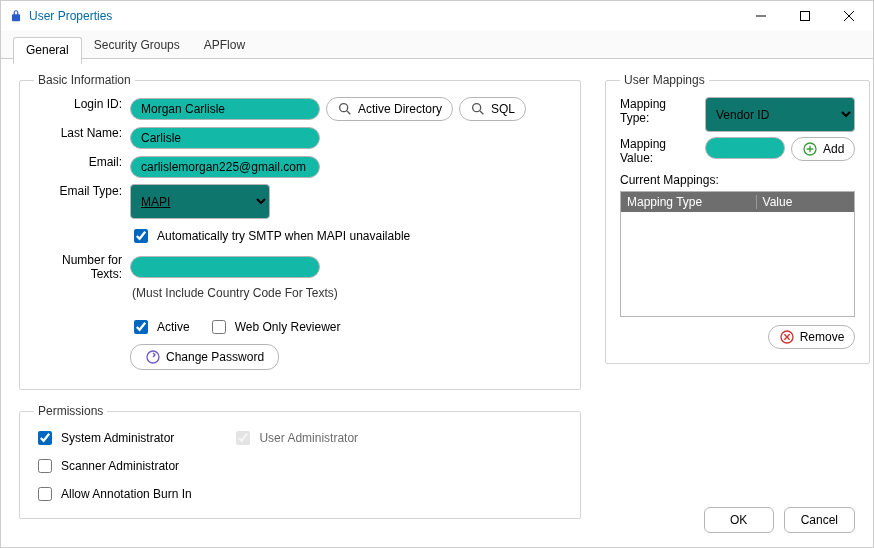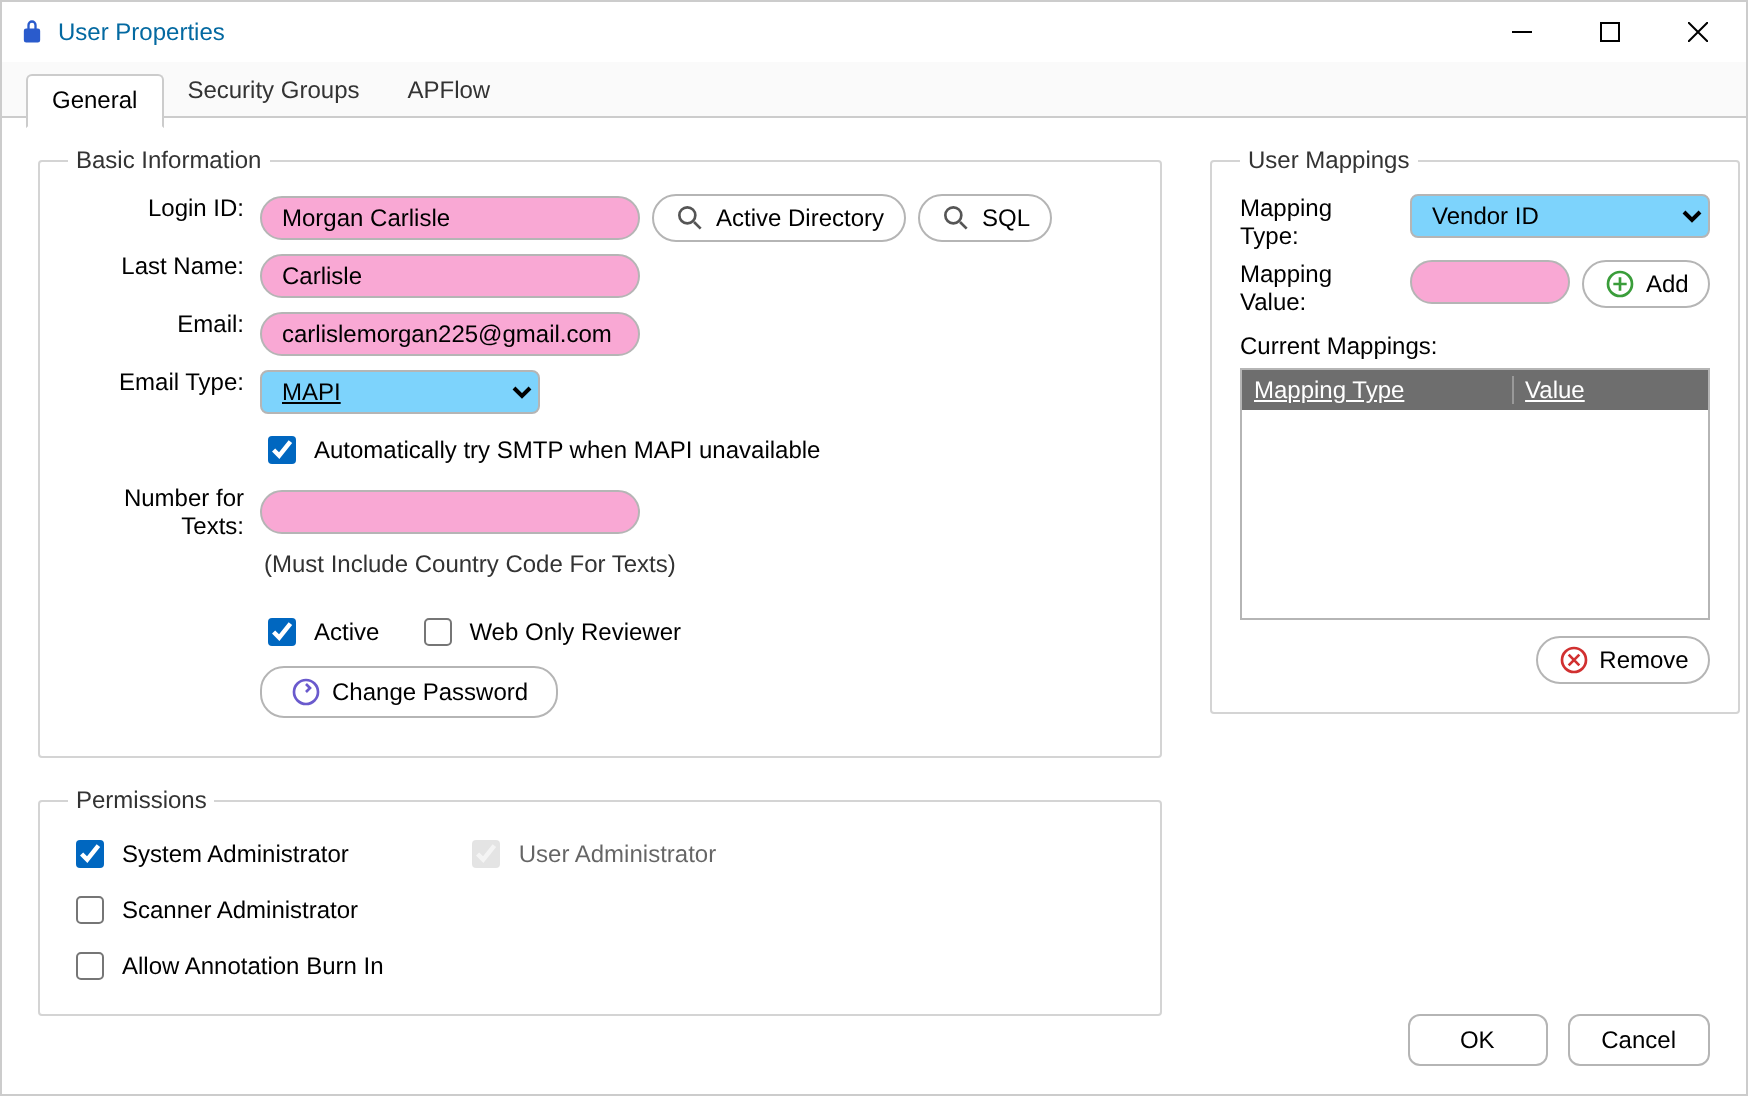--- a/index.html
+++ b/index.html
@@ -21,34 +21,34 @@
   .leftcol { flex:1.15; }
   .rightcol { width:250px; }
 
   fieldset { border:1px solid #d4d4d4; border-radius:2px; padding:10px 14px 14px 14px; margin:0 0 14px 0; }
   legend { padding:0 4px; color:#333; }
 
   .row { display:flex; margin-bottom:5px; min-height:24px; }
   .lbl { width:96px; text-align:right; padding-right:8px; color:#000; }
   .lbl.um { width:85px; text-align:left; }
   .controls { display:flex; align-items:center; gap:6px; flex:1; }
-  input[type=text] { height:22px; border:1px solid #b5b5b5; border-radius:11px; padding:0 10px; width:190px; background:#f9a8d4; }
+  input[type=text] { height:22px; border:1px solid #b5b5b5; border-radius:11px; padding:0 10px; width:190px; background:#14b8a6; }
   input[type=text].short { width:190px; }
-  select { height:22px; border:1px solid #b5b5b5; border-radius:4px; padding:0 6px; background:#7dd3fc; }
+  select { height:35px; border:1px solid #b5b5b5; border-radius:4px; padding:0 6px; background:#0f766e; }
   .btn { height:24px; border:1px solid #b5b5b5; border-radius:12px; padding:0 10px; background:#fff; display:inline-flex; align-items:center; gap:5px; color:#000; }
   .btn.sq { border-radius:6px; height:26px; padding:0 16px; }
   .hint { color:#333; padding-left:2px; }
 
   .chk { display:flex; align-items:center; gap:6px; margin-right:18px; }
   .chk input { width:14px;height:14px; accent-color:#0067c0; }
   .permgrid { display:flex; flex-direction:column; gap:8px; }
   .permrow { display:flex; gap:40px; }
 
   .tablebox { border:1px solid #b5b5b5; height:126px; overflow:hidden; }
-  .tablehdr { background:#6e6e6e; color:#fff; display:flex; height:20px; align-items:center;text-decoration:underline; }
+  .tablehdr { background:#6e6e6e; color:#fff; display:flex; height:20px; align-items:center; }
   .tablehdr .col1 { flex:1.4; padding-left:6px; border-right:1px solid #999; }
   .tablehdr .col2 { flex:1; padding-left:6px; }
 
   .footer { position:absolute; right:18px; bottom:14px; display:flex; gap:10px; }
 
   .iconcircle { width:16px;height:16px; }
 </style>
 </head>
 <body>
 

